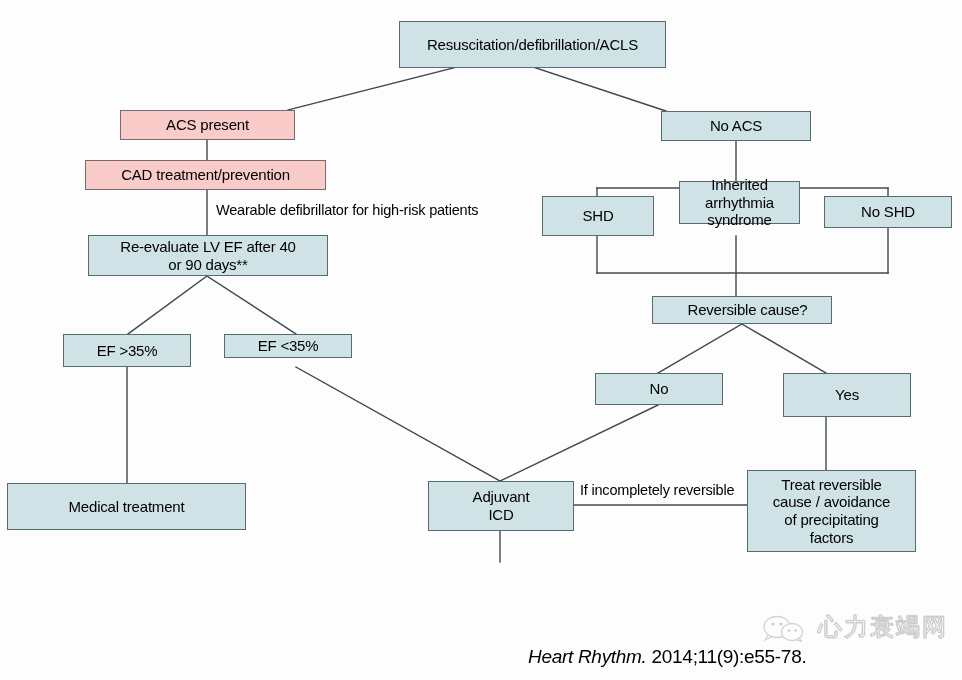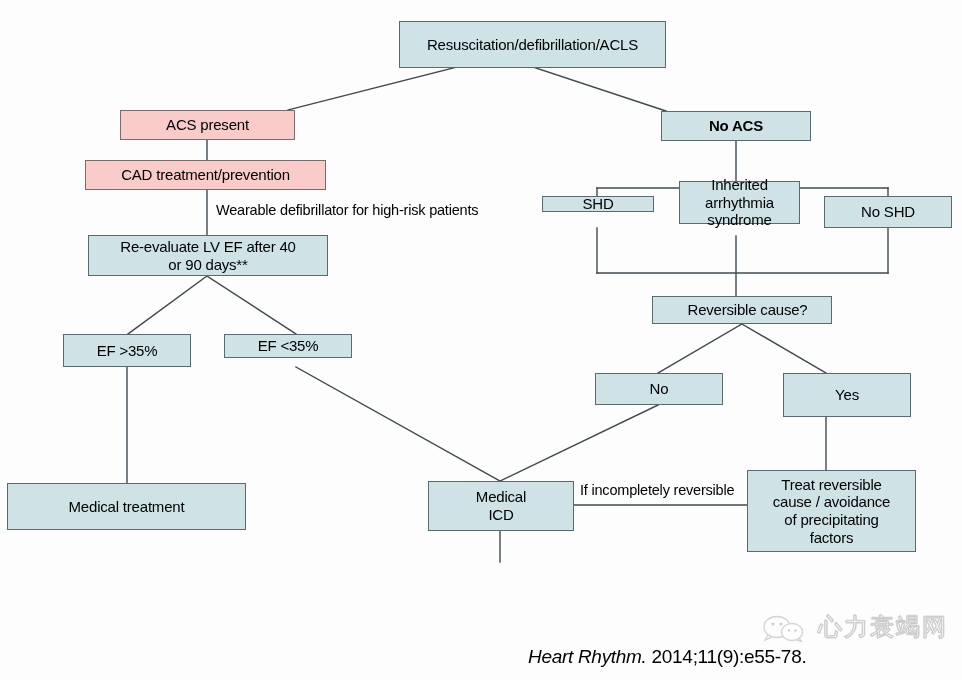--- a/index.html
+++ b/index.html
@@ -143,25 +143,25 @@
   </div>
 
   <div class="node blue" style="left:224px; top:334px; width:128px; height:24px;">
     <span>EF &lt;35%</span>
   </div>
 
   <div class="node blue" style="left:7px; top:483px; width:239px; height:47px;">
     <span>Medical treatment</span>
   </div>
 
-  <div class="node blue" style="left:661px; top:111px; width:150px; height:30px;font-weight:bold;">
+  <div class="node blue" style="left:661px; top:111px; width:150px; height:30px;">
     <span>No ACS</span>
   </div>
 
-  <div class="node blue" style="left:542px; top:196px; width:112px; height:16px;text-align:center;">
+  <div class="node blue" style="left:542px; top:196px; width:112px; height:40px;text-align:center;">
     <span>SHD</span>
   </div>
 
   <div class="node blue" style="left:679px; top:181px; width:121px; height:43px; flex-direction:column;">
     <span>Inherited</span>
     <span>arrhythmia</span>
     <span>syndrome</span>
   </div>
 
   <div class="node blue" style="left:824px; top:196px; width:128px; height:32px;">
@@ -174,21 +174,21 @@
 
   <div class="node blue" style="left:595px; top:373px; width:128px; height:32px;">
     <span>No</span>
   </div>
 
   <div class="node blue" style="left:762px; top:373px; width:128px; height:44px;margin-left:21px;">
     <span>Yes</span>
   </div>
 
   <div class="node blue" style="left:428px; top:481px; width:146px; height:50px; flex-direction:column;">
-    <span>Medical</span>
+    <span>Adjuvant</span>
     <span>ICD</span>
   </div>
 
   <div class="edge-label" style="left:580px; top:482px;">
     <span>If incompletely reversible</span>
   </div>
 
   <div class="node blue" style="left:747px; top:470px; width:169px; height:82px; flex-direction:column;">
     <span>Treat reversible</span>
     <span>cause / avoidance</span>

